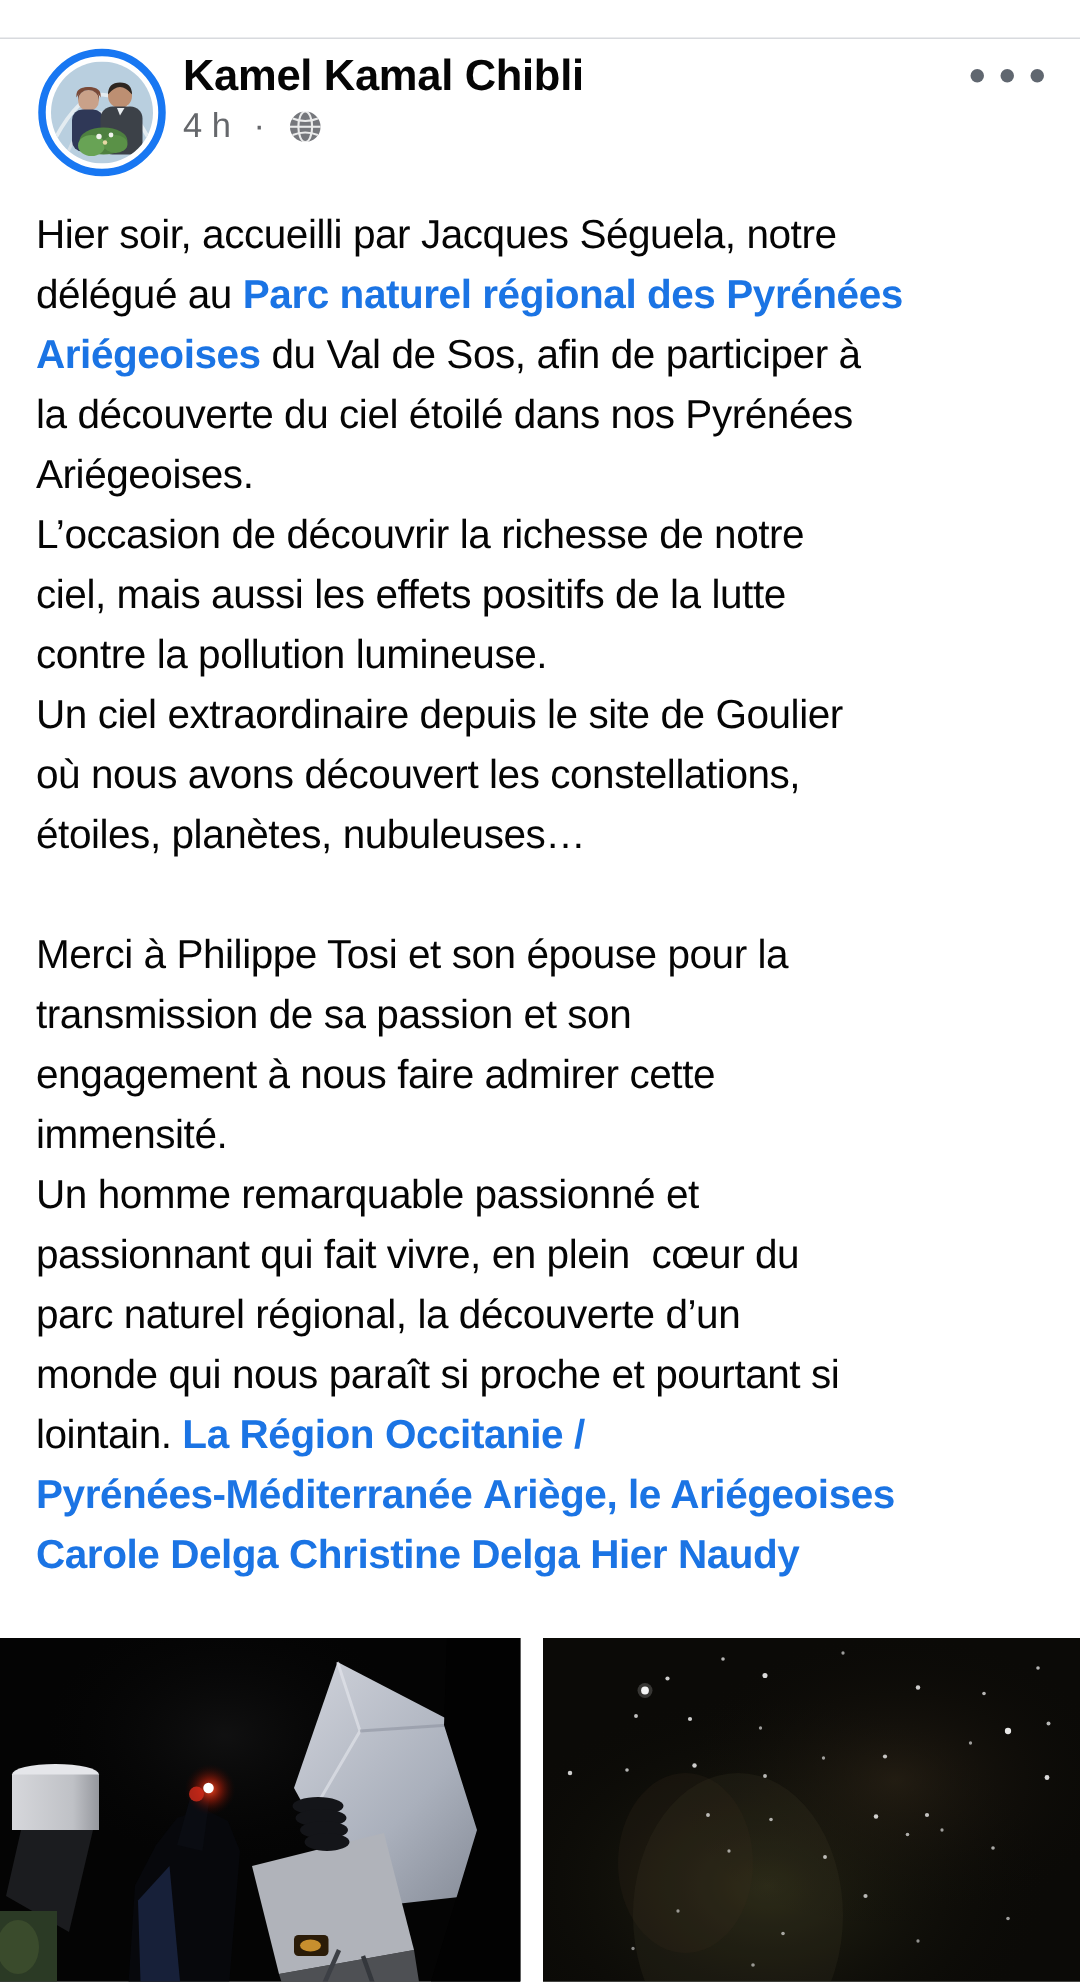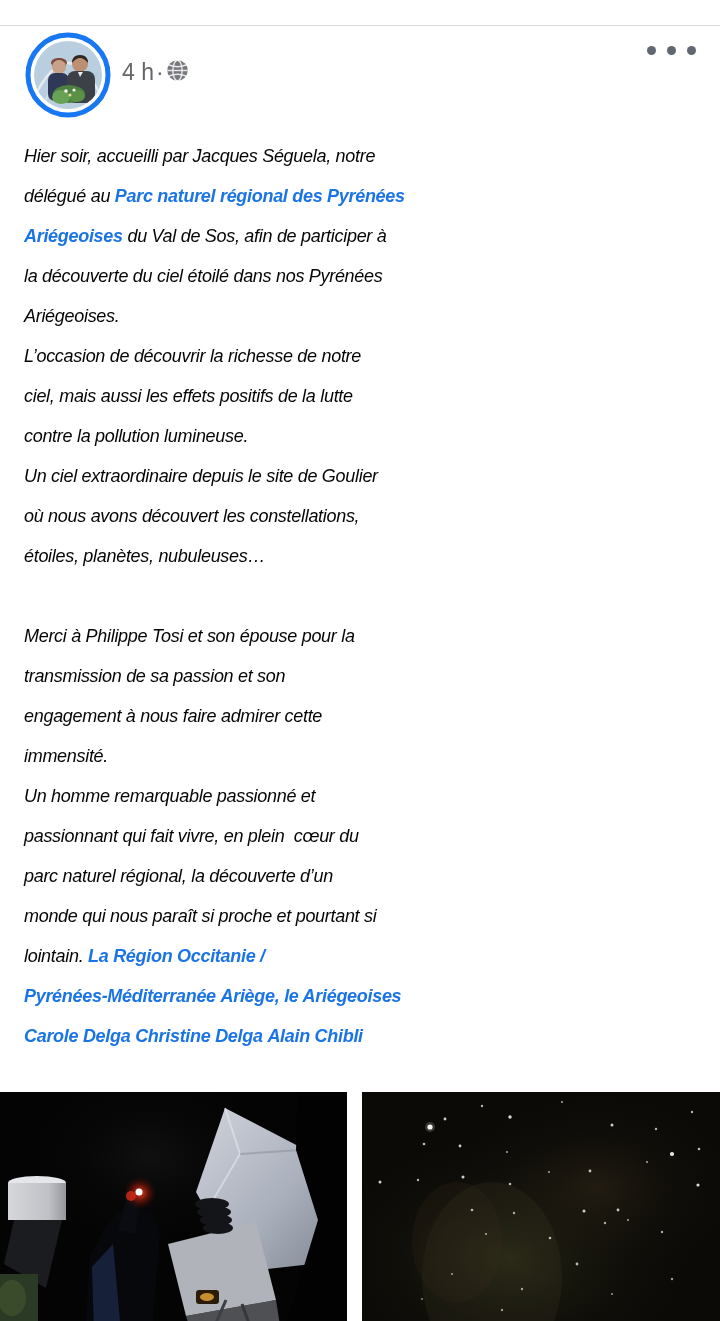--- a/index.html
+++ b/index.html
@@ -18,35 +18,35 @@
     margin-top: 6px; padding: 0 20px 0 25px;
   }
   .avatar-wrap { width: 86px; height: 86px; flex: 0 0 auto; cursor: pointer; }
   .ring { stroke: var(--story-ring-blue, #1877f2); stroke-width: 5; fill: #ffffff; }
   .header-text { margin-left: 11px; flex: 1 1 auto; padding-top: 2px; min-width: 0; }
   .author {
     font-size: 29px; font-weight: 700; line-height: 34px;
     letter-spacing: -0.2px; color: var(--text-primary, #050505); cursor: pointer;
   }
   .meta {
-    margin-top: 25px; display: flex; align-items: flex-start; gap: 2px;
+    margin-top: 2px; display: flex; align-items: flex-end; gap: 15px;
     color: var(--text-secondary, #65676b); font-size: 23px; line-height: 26px;
   }
   .meta .time { cursor: pointer; }
   .globe { width: 23px; height: 23px; display: block; }
   .menu-btn {
     display: flex; gap: 11px; padding: 14px 4px 10px 10px;
     background: none; border: none; cursor: pointer; align-items: center;
   }
   .menu-btn .dot { width: 9px; height: 9px; border-radius: 50%; background: #606770; }
 
   .post-body {
     margin: 18px 0 0; padding: 0 14px 0 24px;
-    font-size: 18px; line-height: 40px; letter-spacing: -0.3px;
-    white-space: pre-wrap; word-break: normal; font-style: italic;
+    font-size: 27px; line-height: 40px; letter-spacing: -0.3px;
+    white-space: pre-wrap; word-break: normal;
   }
   .mention {
     color: var(--link-blue, #1b74e4); font-weight: 700;
     text-decoration: none; cursor: pointer;
   }
 
   .photos { display: flex; gap: 15px; margin-top: 36px; }
   .photo { height: 240px; overflow: hidden; padding: 0; border: none; background: #000; cursor: pointer; }
   .photo-left { width: 347px; flex: 0 0 auto; }
   .photo-right { flex: 1 1 auto; }
@@ -81,20 +81,21 @@
         <ellipse cx="44" cy="62" rx="16" ry="9" fill="#4e8040"></ellipse>
         <ellipse cx="36" cy="65" rx="9" ry="7" fill="#68a355"></ellipse>
         <ellipse cx="52" cy="64" rx="8" ry="6" fill="#5a9147"></ellipse>
         <circle cx="41" cy="59" r="1.8" fill="#f2f4ee"></circle>
         <circle cx="49" cy="58" r="1.6" fill="#f2f4ee"></circle>
         <circle cx="45" cy="63" r="1.5" fill="#e8d9a6"></circle>
       </g>
     </svg>
   </div>
   <div class="header-text">
+    <div class="author">Kamel Kamal Chibli</div>
     <div class="meta">
       <span class="time">4 h</span>
       <span>·</span>
       <svg class="globe" viewBox="0 0 23 23">
         <circle cx="11.5" cy="11.5" r="10.2" fill="#75777c"></circle>
         <g fill="none" stroke="#ffffff" stroke-width="1.4" opacity="0.85">
           <ellipse cx="11.5" cy="11.5" rx="4.6" ry="10.2"></ellipse>
           <line x1="1.3" y1="11.5" x2="21.7" y2="11.5"></line>
           <path d="M3.1 6 q8.4 3.4 16.8 0"></path>
           <path d="M3.1 17 q8.4 -3.4 16.8 0"></path>
@@ -124,21 +125,21 @@
 Merci à Philippe Tosi et son épouse pour la
 transmission de sa passion et son
 engagement à nous faire admirer cette
 immensité.
 Un homme remarquable passionné et
 passionnant qui fait vivre, en plein  cœur du
 parc naturel régional, la découverte d’un
 monde qui nous paraît si proche et pourtant si
 lointain. </span><a class="mention">La Région Occitanie /
 Pyrénées-Méditerranée</a><span> </span><a class="mention">Ariège, le Ariégeoises</a><span>
-</span><a class="mention">Carole Delga</a><span> </span><a class="mention">Christine Delga</a><span> </span><a class="mention">Alain Chibli</a></p>
+</span><a class="mention">Carole Delga</a><span> </span><a class="mention">Christine Delga</a><span> </span><a class="mention">Hier Naudy</a></p>
 
 <div class="photos">
   <button class="photo photo-left" aria-label="photo 1">
     <svg viewBox="0 0 347 240" preserveAspectRatio="none">
       <defs>
         <radialGradient id="redglow" cx="50%" cy="50%" r="50%">
           <stop offset="0%" stop-color="#ff4a22" stop-opacity="0.95"></stop>
           <stop offset="45%" stop-color="#b01d08" stop-opacity="0.55"></stop>
           <stop offset="100%" stop-color="#300500" stop-opacity="0"></stop>
         </radialGradient>

